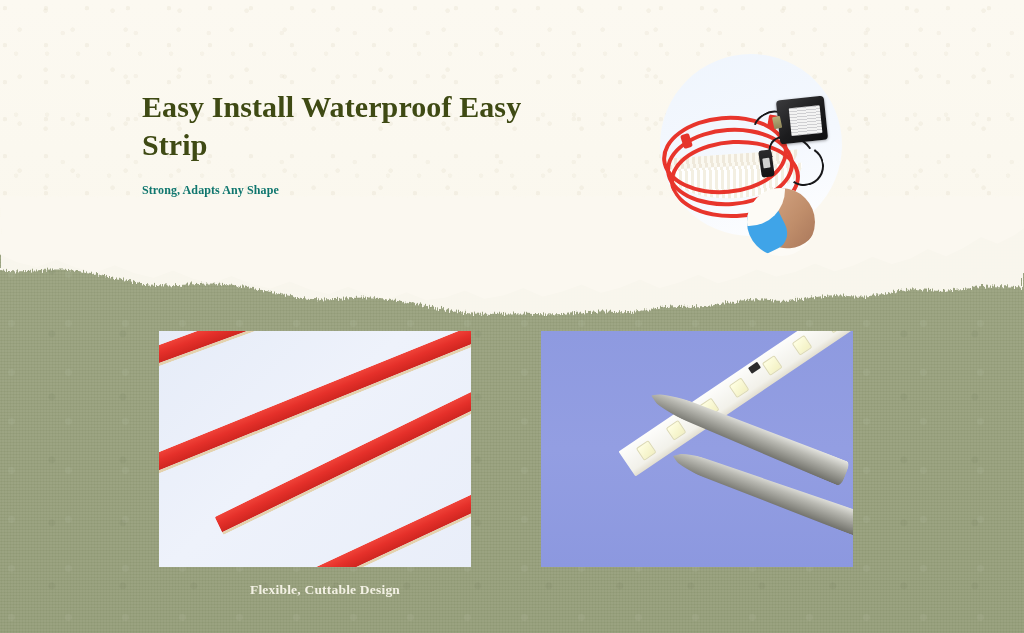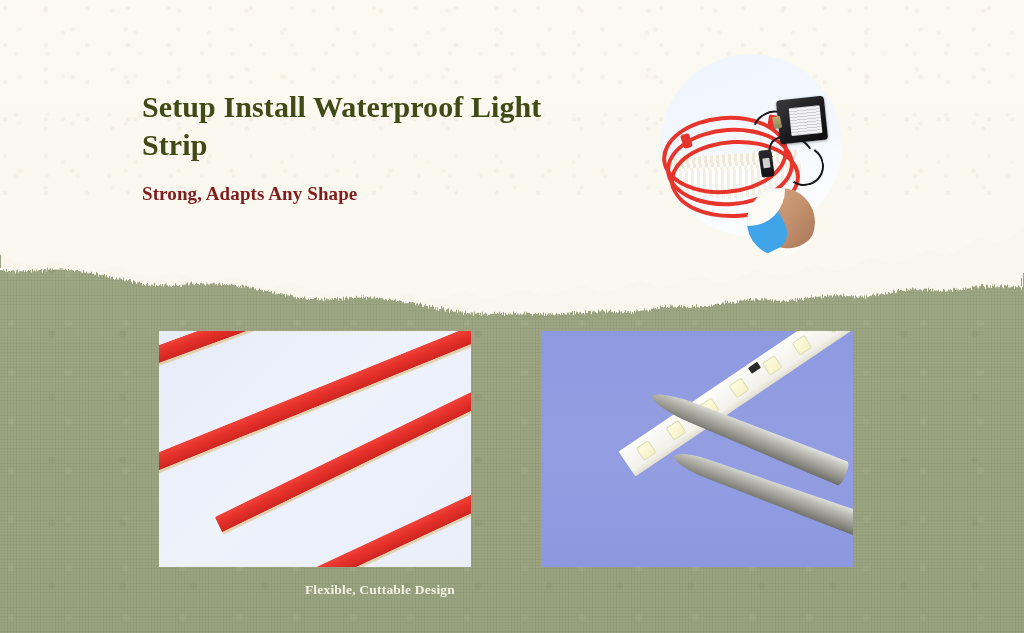--- a/index.html
+++ b/index.html
@@ -80,23 +80,23 @@
   .headline {
     font-size: 30px;
     line-height: 1.28;
     font-weight: 700;
     color: #3f4a14;
     letter-spacing: .1px;
   }
 
   .subheadline {
     margin-top: 18px;
-    font-size: 19px;
+    font-size: 12px;
     font-weight: 700;
-    color: #7f1d1d;
+    color: #0f766e;
     letter-spacing: .1px;
   }
 
   
   .hero-circle {
     position: absolute;
     left: 660px;
     top: 54px;
     width: 182px;
     height: 182px;
@@ -331,21 +331,21 @@
     position: absolute;
     top: 582px;
     width: 312px;
     text-align: center;
     font-size: 13.5px;
     font-weight: 700;
     color: #f3f1e4;
     letter-spacing: .2px;
     z-index: 9;
   }
-  #caption-left  { left: 143px; text-align: right; }
+  #caption-left  { left: 169px; }
   #caption-right { left: 541px; }
 </style>
 </head>
 <body>
 
 <div id="banner">
 
   <div class="paper-bottom"></div>
 
   <div class="paper-top" style="clip-path: polygon(
@@ -371,21 +371,21 @@
       </filter>
     </defs>
     <path filter="url(#fiber)" d="M0,0 L1024,0 L1024,92 C980,86 956,98 930,94 C900,90 876,104 848,100
              C820,96 798,108 770,104 C742,100 720,112 692,110 C664,108 642,118 614,116
              C586,114 564,120 536,118 C508,116 486,120 458,116 C430,112 408,104 380,102
              C352,100 330,106 302,102 C274,98 252,90 224,88 C196,86 174,92 146,88
              C118,84 96,76 68,74 C40,72 22,78 0,74 Z" fill="#fcf9f1" opacity="0.97"></path>
   </svg>
 
   <div class="headline-block">
-    <div class="headline">Setup Install Waterproof Light Strip</div>
+    <div class="headline">Easy Install Waterproof Easy Strip</div>
     <div class="subheadline">Strong, Adapts Any Shape</div>
   </div>
 
   <div class="hero-circle">
     <div class="hero-photo">
       <div class="coil-leds2"></div>
       <div class="coil-leds"></div>
       <div class="coil-ring coil-r3"></div>
       <div class="coil-ring coil-r2"></div>
       <div class="coil-ring coil-r1"></div>

